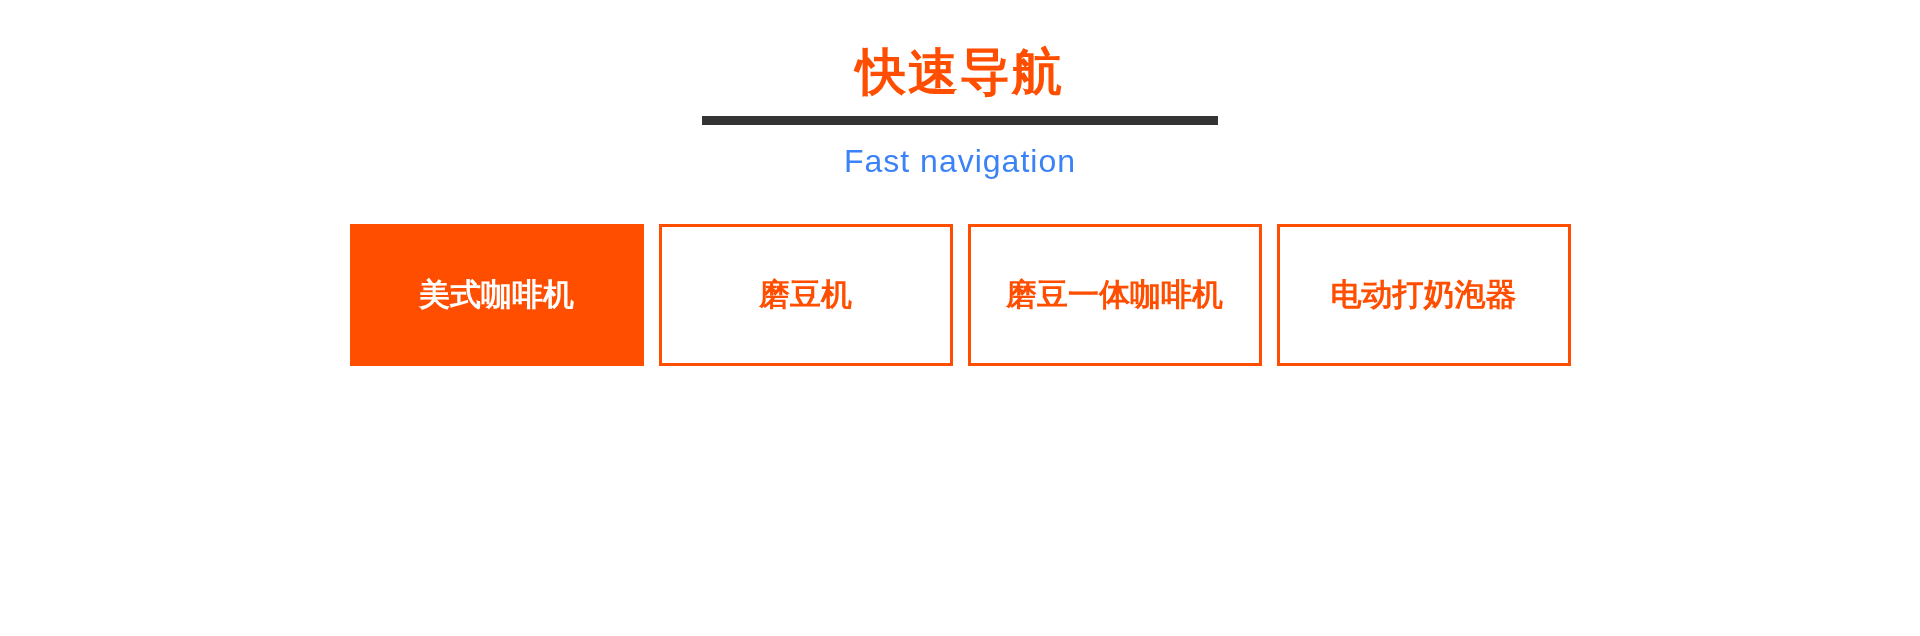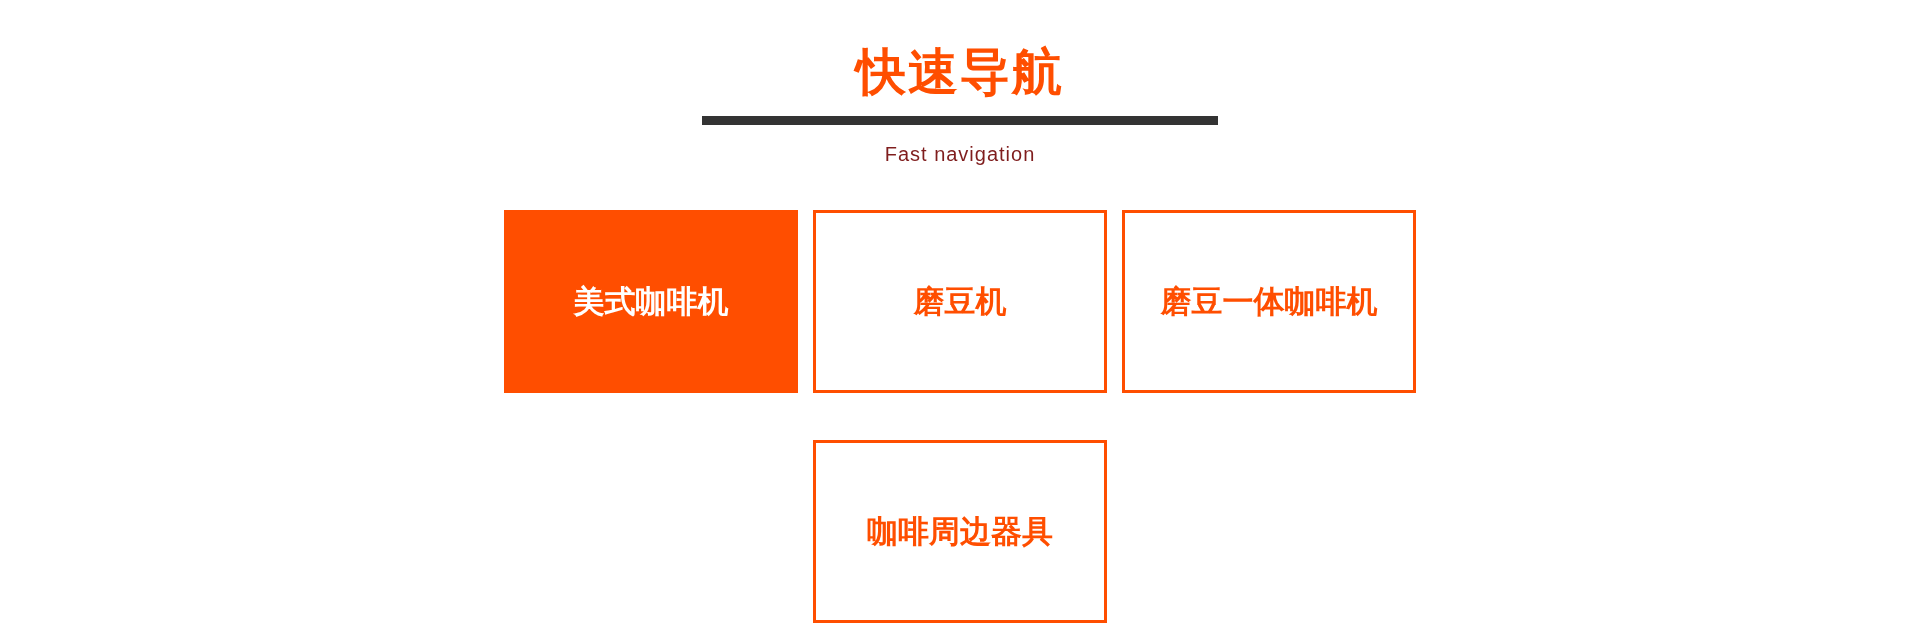--- a/index.html
+++ b/index.html
@@ -31,41 +31,41 @@
     line-height: 1.2;
   }
   .title-underline {
     margin-top: 14px;
     width: 516px;
     height: 9px;
     background: #333333;
   }
   .page-subtitle {
     margin-top: 18px;
-    font-size: 20px;
+    font-size: 32px;
     font-weight: 400;
-    color: #7f1d1d;
+    color: #3b82f6;
     letter-spacing: 1px;
   }
   .nav-rows {
     margin-top: 44px;
     display: flex;
     flex-direction: column;
     align-items: center;
     gap: 47px;
     width: 100%;
   }
   .nav-row {
     display: flex;
     justify-content: center;
     gap: 15px;
   }
   .nav-btn {
     width: 294px;
-    height: 183px;
+    height: 142px;
     display: flex;
     align-items: center;
     justify-content: center;
     font-size: 31px;
     font-weight: 700;
     cursor: pointer;
     background: #ffffff;
     border: 3px solid var(--accent, #FF4E00);
     color: var(--accent, #FF4E00);
     white-space: nowrap;
@@ -86,21 +86,21 @@
     <div class="title-underline"></div>
     <div class="page-subtitle">Fast navigation</div>
   </div>
 
   <div class="nav-rows">
 
     <div class="nav-row">
       <div class="nav-btn active">美式咖啡机</div>
       <div class="nav-btn">磨豆机</div>
       <div class="nav-btn">磨豆一体咖啡机</div>
+      <div class="nav-btn">电动打奶泡器</div>
     </div>
 
     <div class="nav-row">
-      <div class="nav-btn">咖啡周边器具</div>
     </div>
 
   </div>
 
 </div>
 
 </body></html>

